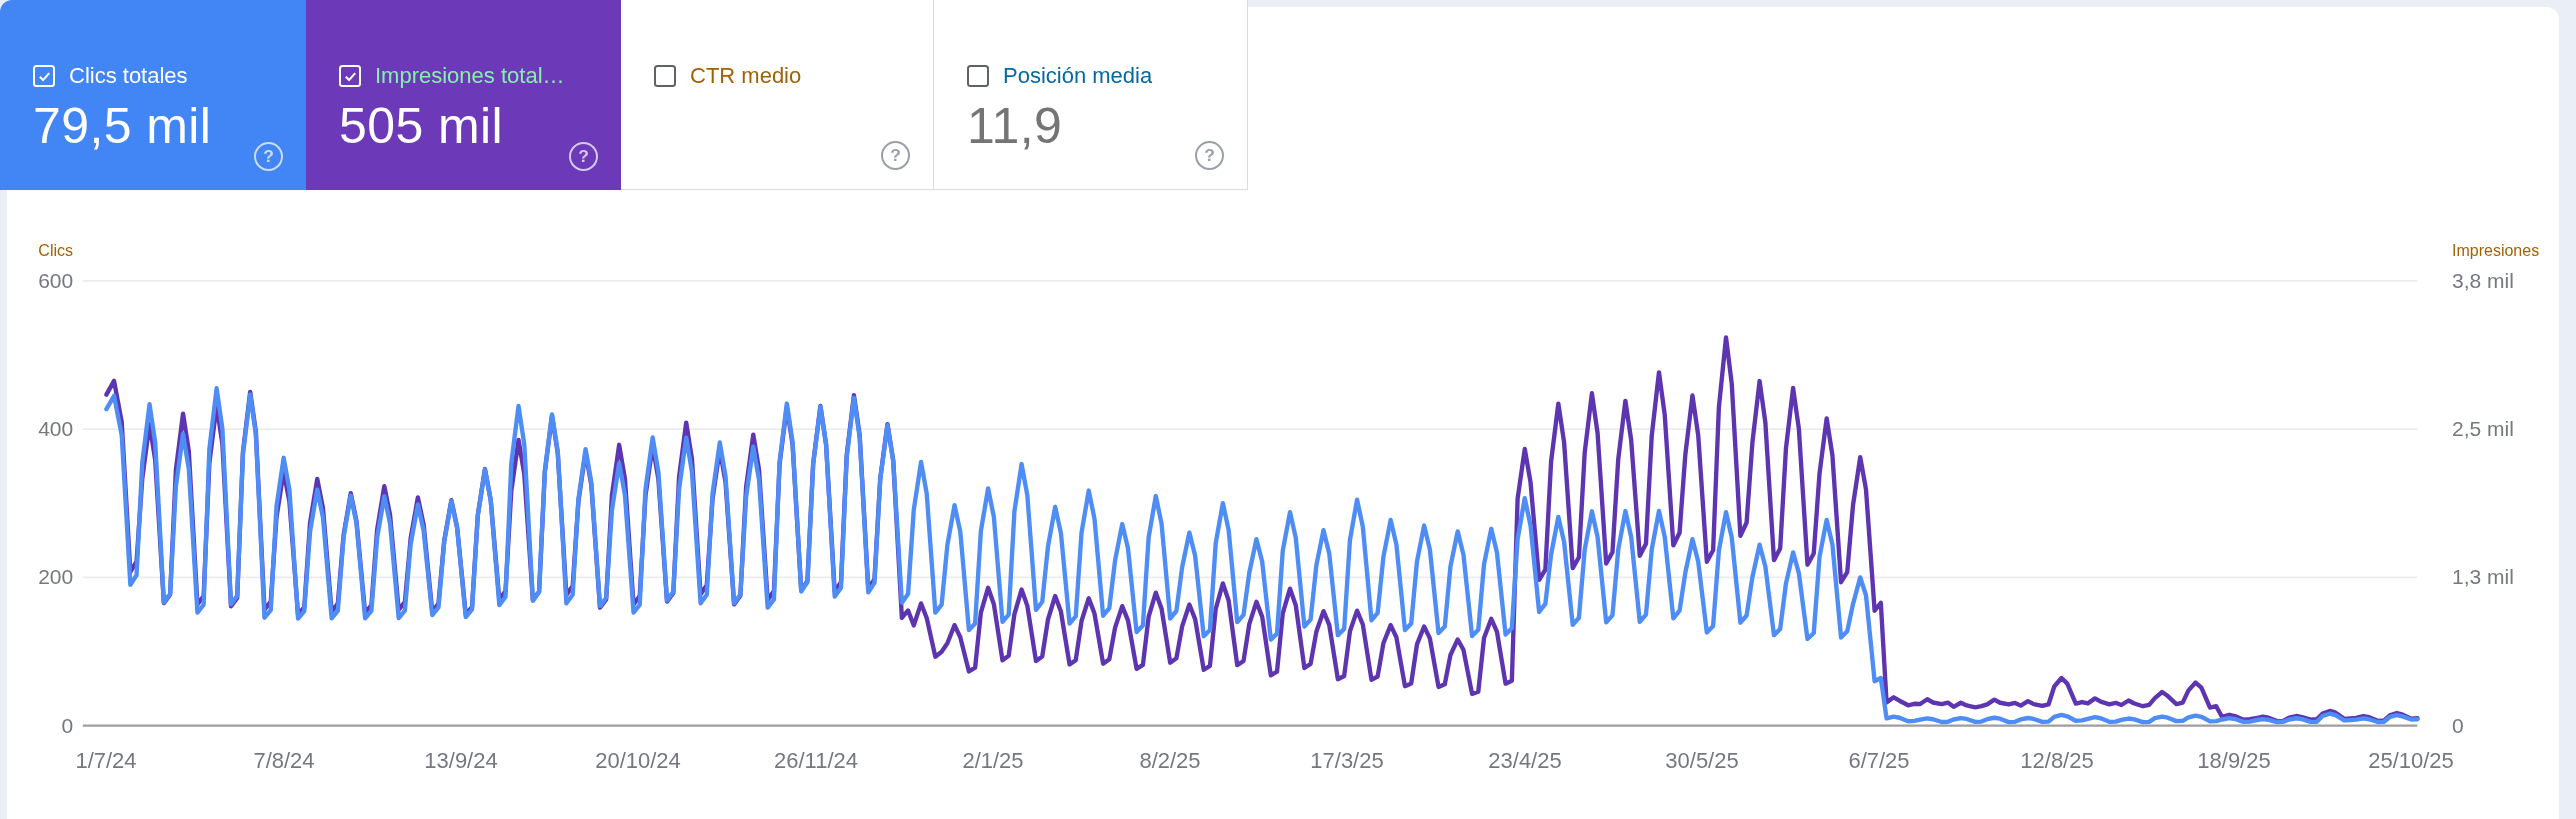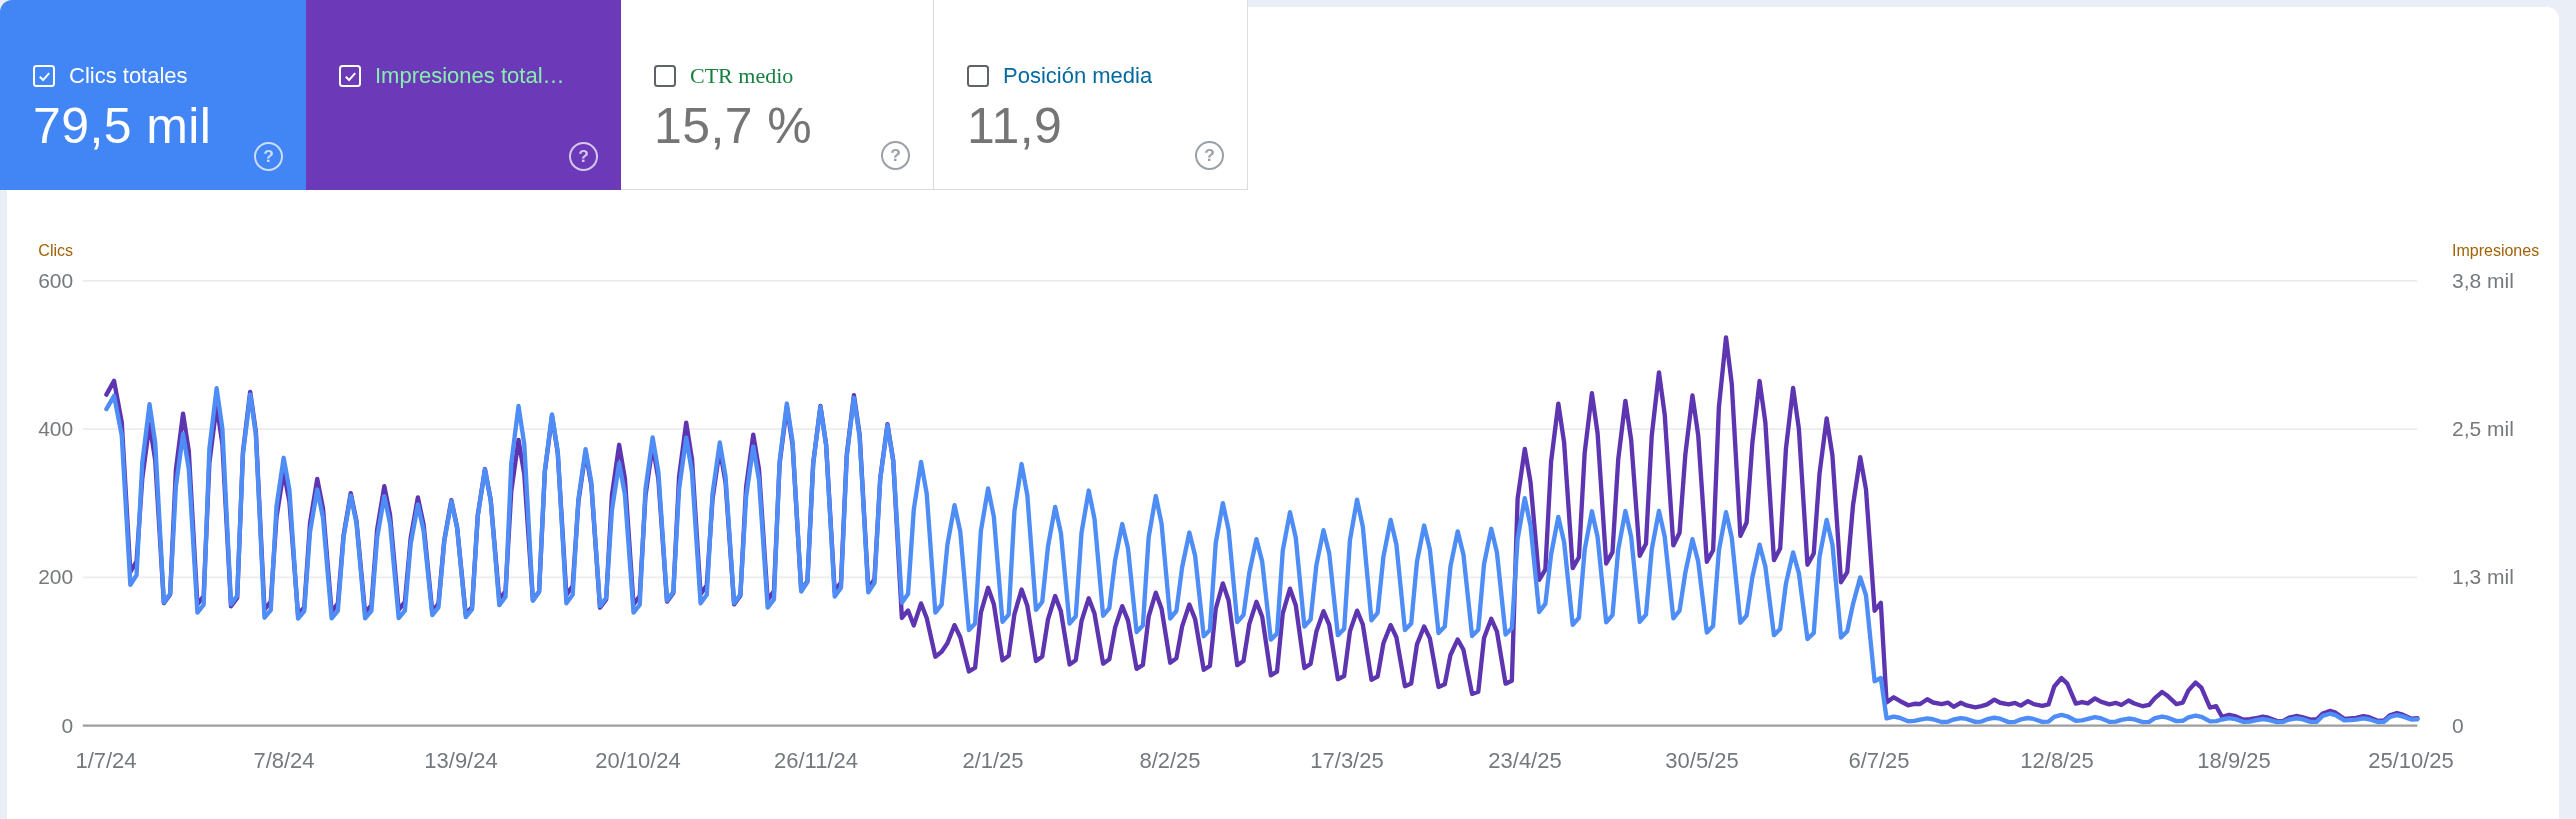--- a/index.html
+++ b/index.html
@@ -68,30 +68,30 @@
   </div>
     <div class="card" style="background: rgb(108, 58, 184);">
     <div class="card-head">
       <span class="cbx" style="border-color: rgb(255, 255, 255); color: rgb(255, 255, 255);">
         <svg viewBox="0 0 24 24">
           <path d="M4.5 12.5l5.2 5.2L19.5 6.5" fill="none" stroke="currentColor" stroke-width="3.2"></path>
         </svg>
       </span>
       <span class="card-label" style="color: #86efac;">Impresiones total…</span>
     </div>
+    <div class="card-value" style="color: rgb(255, 255, 255);">505 mil</div>
     <span class="help" style="border-color: rgba(255, 255, 255, 0.72); color: rgba(255, 255, 255, 0.72);">?</span>
   </div>
     <div class="card white unchecked" style="background: rgb(255, 255, 255);">
     <div class="card-head">
       <span class="cbx" style="border-color: rgb(95, 99, 104); color: rgb(95, 99, 104);">
         
       </span>
-      <span class="card-label" style="color: #15803d; font-family: Liberation Serif, serif;">CTR medio</span>
+      <span class="card-label" style="color: #a16207;">CTR medio</span>
     </div>
-    <div class="card-value" style="color: rgb(117, 117, 117);">15,7 %</div>
     <span class="help" style="border-color: rgb(154, 160, 166); color: rgb(154, 160, 166);">?</span>
   </div>
     <div class="card white unchecked" style="background: rgb(255, 255, 255);">
     <div class="card-head">
       <span class="cbx" style="border-color: rgb(95, 99, 104); color: rgb(95, 99, 104);">
         
       </span>
       <span class="card-label" style="color: #0369a1;">Posición media</span>
     </div>
     <div class="card-value" style="color: rgb(117, 117, 117);">11,9</div>

